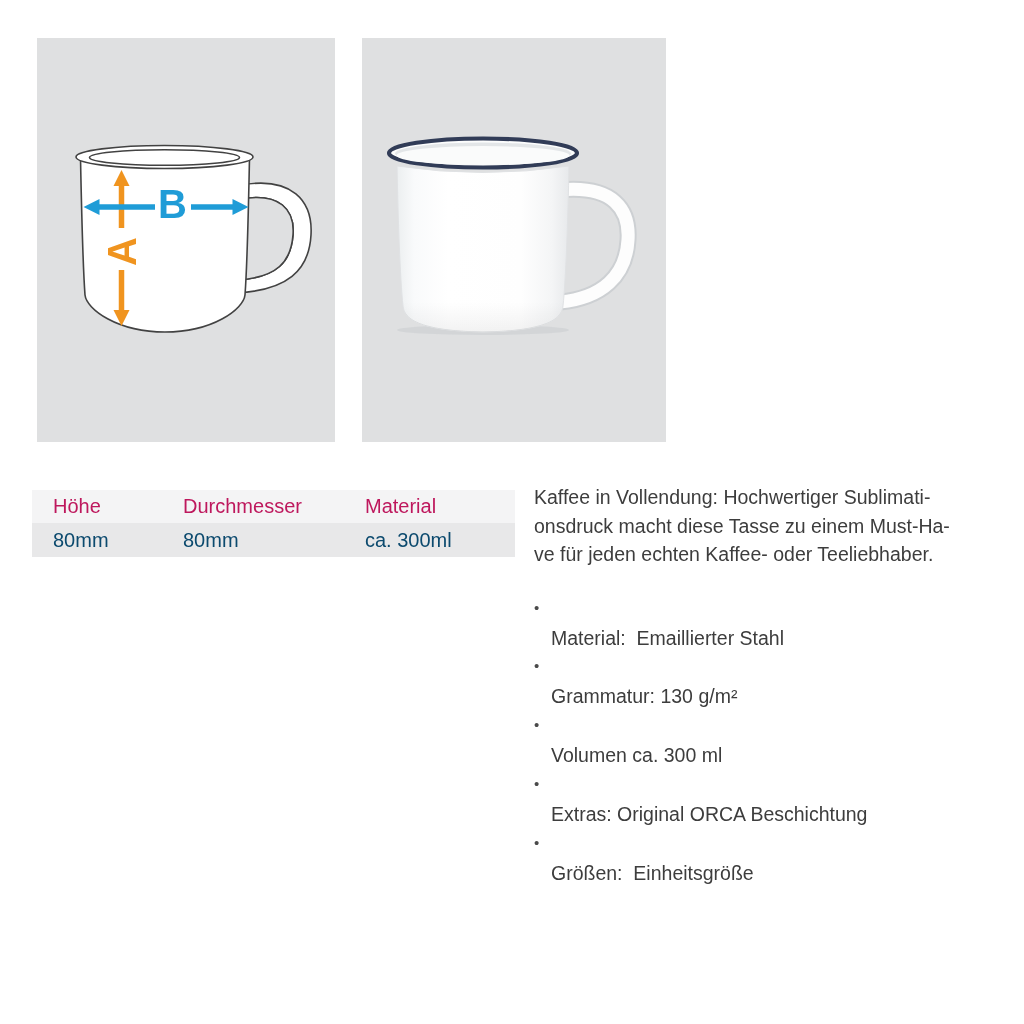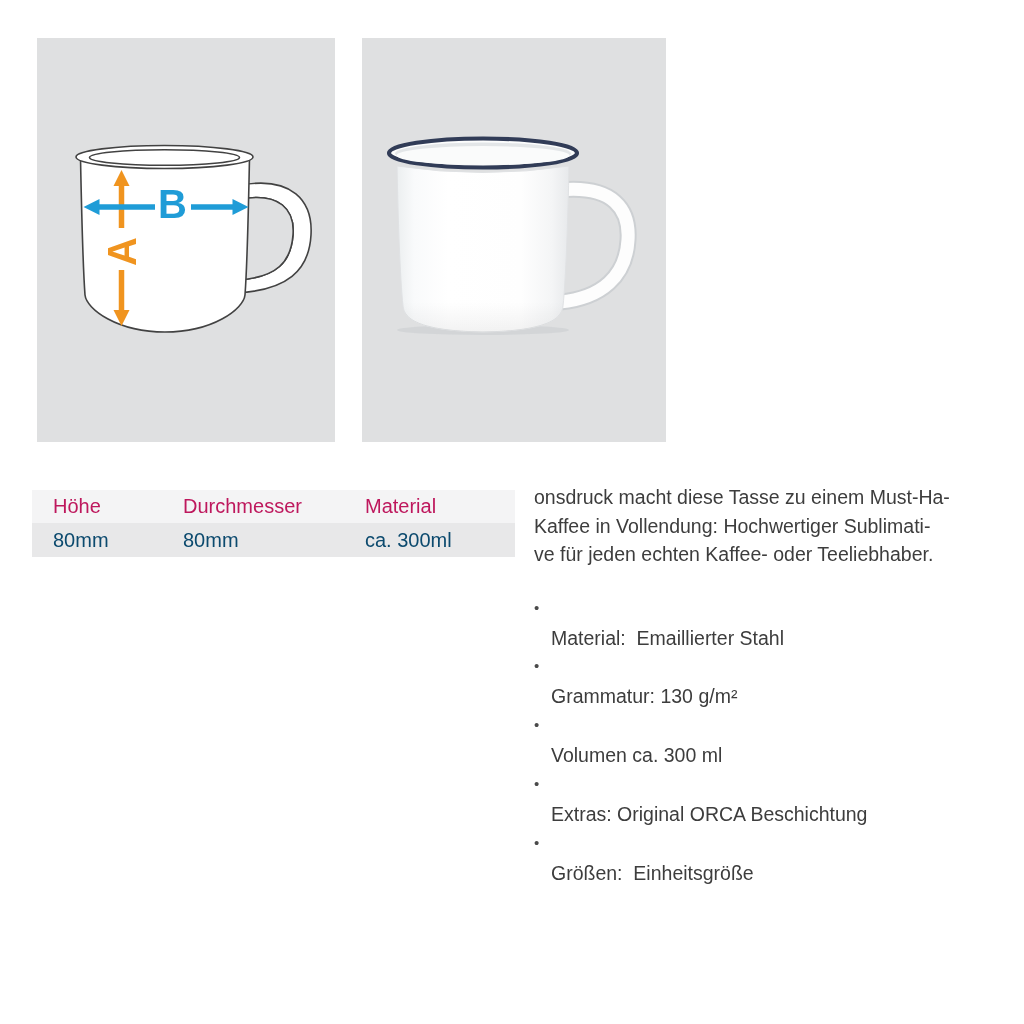--- a/index.html
+++ b/index.html
@@ -155,22 +155,22 @@
     </div>
     <div class="spec-row vals">
       <div class="spec-cell">80mm</div>
       <div class="spec-cell">80mm</div>
       <div class="spec-cell">ca. 300ml</div>
     </div>
   </div>
 
   <div class="desc">
     <p class="desc-paragraph">
+      <span>Kaffee in Vollendung: Hochwertiger Sublimati-</span>
       <span>onsdruck macht diese Tasse zu einem Must-Ha-</span>
-      <span>Kaffee in Vollendung: Hochwertiger Sublimati-</span>
       <span>ve für jeden echten Kaffee- oder Teeliebhaber.</span>
     </p>
     <ul class="attr-list">
       <li class="attr-item">
         <span class="bullet-dot">•</span>
         <span class="attr-text">Material:  Emaillierter Stahl</span>
       </li>
       <li class="attr-item">
         <span class="bullet-dot">•</span>
         <span class="attr-text">Grammatur: 130 g/m²</span>

